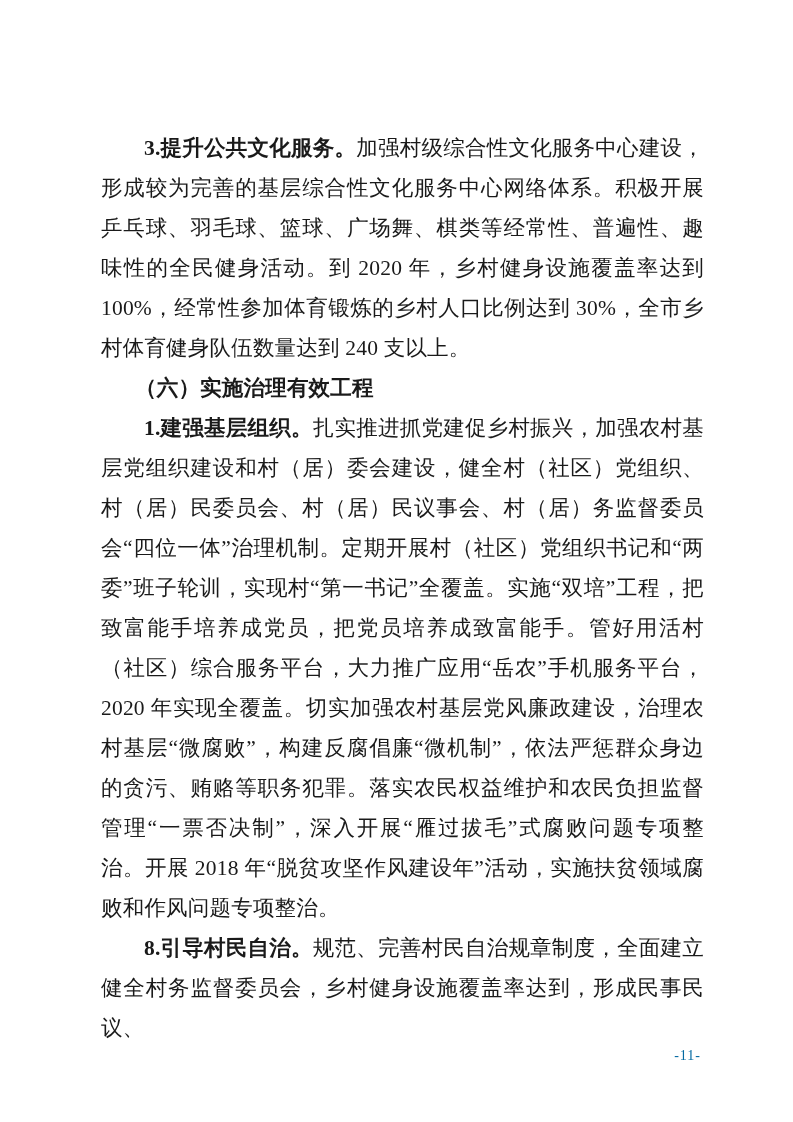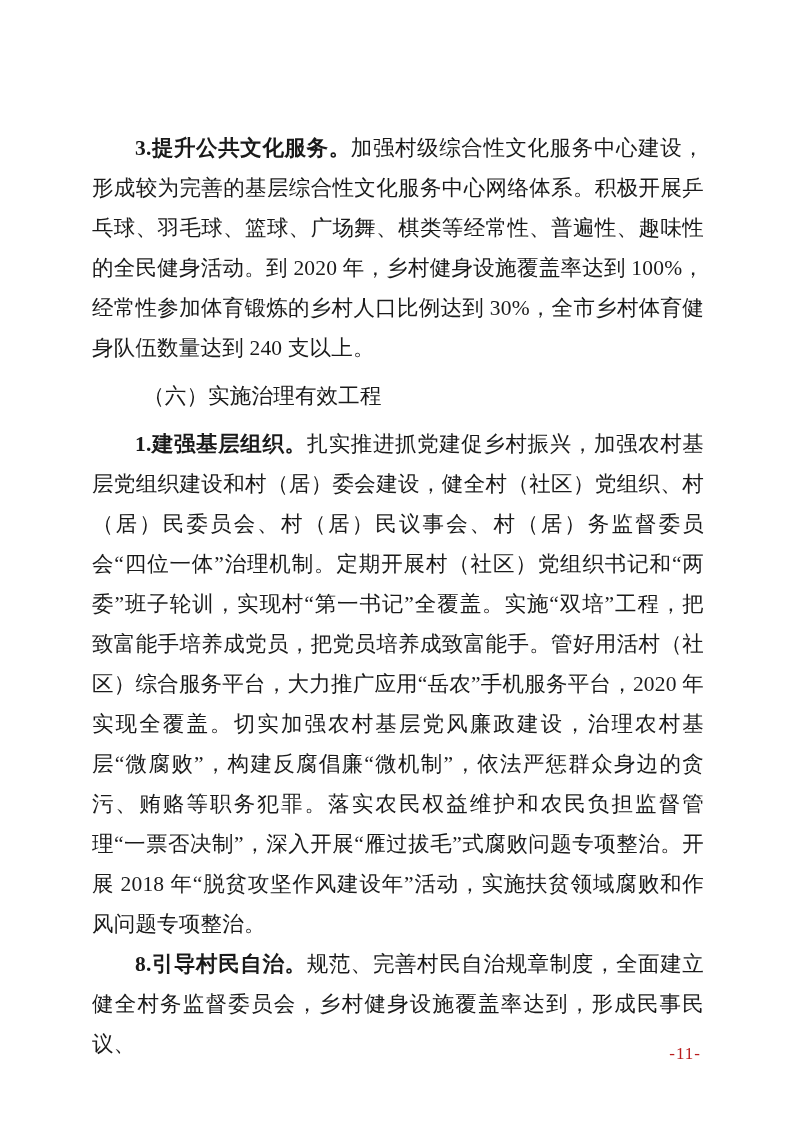--- a/index.html
+++ b/index.html
@@ -21,49 +21,49 @@
     top: 0;
     width: 793px;
     height: 1122px;
     box-sizing: border-box;
     padding: 128px 90px 60px 92px;
   }
   .doc-body {
     width: 612px;
   }
   p.para {
-    margin: 0 0 0 0;
+    margin: 0 0 0 9px;
     font-size: 21.5px;
     line-height: 40px;
     text-align: justify;
     text-justify: inter-ideograph;
     text-indent: 2em;
     letter-spacing: 0.2px;
   }
   p.para + p.para {
     margin-top: 0;
   }
   .heading-inline {
     font-weight: bold;
     font-family: "Liberation Serif", "DejaVu Serif", serif;
   }
   .sec-heading {
-    margin: 8px;
+    margin: 0;
     font-size: 21.5px;
     line-height: 40px;
-    font-weight: normal;
+    font-weight: bold;
     text-indent: 2em;
     letter-spacing: 0.2px;
   }
   .page-number {
     position: absolute;
     right: 92px;
     bottom: 58px;
-    font-size: 17px;
-    color: #b91c1c;
+    font-size: 14px;
+    color: #0369a1;
     font-family: "Liberation Serif", "DejaVu Serif", serif;
     letter-spacing: 1px;
   }
 </style>
 </head>
 <body>
 
 <div class="page">
   <div class="doc-body">
 

